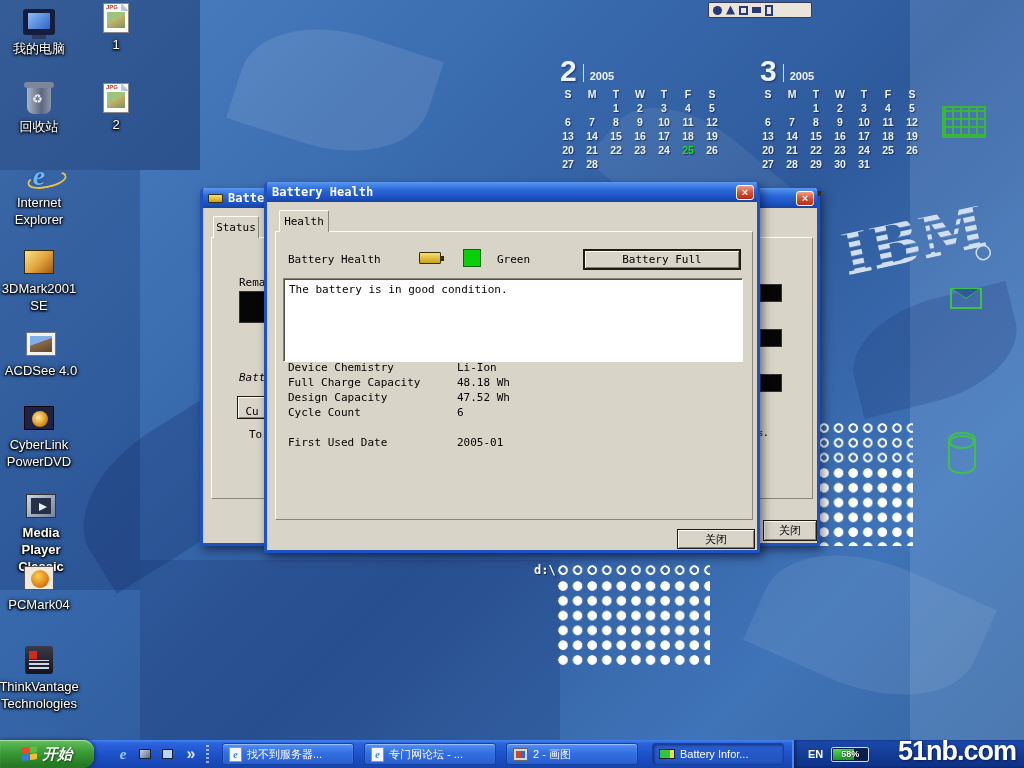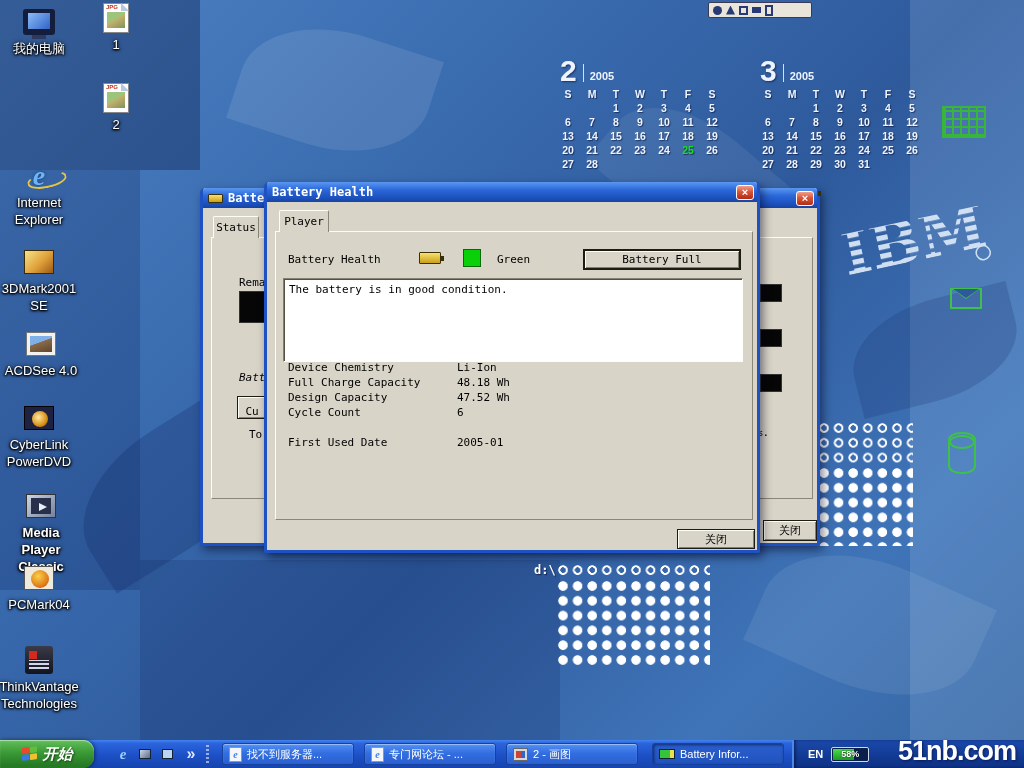--- a/index.html
+++ b/index.html
@@ -294,20 +294,26 @@
   <div class="drive-label" style="left:534px;top:563px;">d:\</div>
   <div class="dots-ring" style="left:556px;top:563px;width:154px;height:15px;"></div>
   <div class="dots-filled" style="left:556px;top:579px;width:154px;height:88px;"></div>
 
   <div class="dicon" style="left:0;top:6px;">
     <div class="ico">
         <div class="ico-computer"></div>
       </div>
     <div class="lbl">我的电脑</div>
   </div>
+  <div class="dicon" style="left:0;top:84px;">
+    <div class="ico">
+        <div class="ico-recycle"></div>
+      </div>
+    <div class="lbl">回收站</div>
+  </div>
   <div class="dicon" style="left:0;top:160px;">
     <div class="ico">
         <span class="ico-ie">e</span>
       </div>
     <div class="lbl">Internet Explorer</div>
   </div>
   <div class="dicon" style="left:0;top:246px;">
     <div class="ico">
         <div class="ico-3dmark"></div>
       </div>
@@ -386,21 +392,21 @@
       </div>
   </div>
 
   <div class="xpwin" style="left:264px;top:182px;width:496px;height:371px;z-index:6;">
     <div class="titlebar">
       <span>Battery Health</span>
       <span class="closebtn">×</span>
     </div>
 
     <div class="tab" style="left:12px;top:28px;width:50px;height:22px;">
-        <span>Player</span>
+        <span>Health</span>
       </div>
     <div class="tabpage" style="left:8px;top:49px;width:478px;height:289px;"></div>
 
     <div class="dlg-text" style="left:21px;top:71px;z-index:2;">Battery Health</div>
     <div class="battery-glyph" style="left:152px;top:70px;z-index:2;"></div>
     <div class="status-swatch" style="left:196px;top:67px;z-index:2;"></div>
     <div class="dlg-text" style="left:230px;top:71px;z-index:2;">Green</div>
     <div class="btn98" style="left:316px;top:67px;width:158px;height:21px;z-index:2;border-width:2px;">
         <span>Battery Full</span>
       </div>

